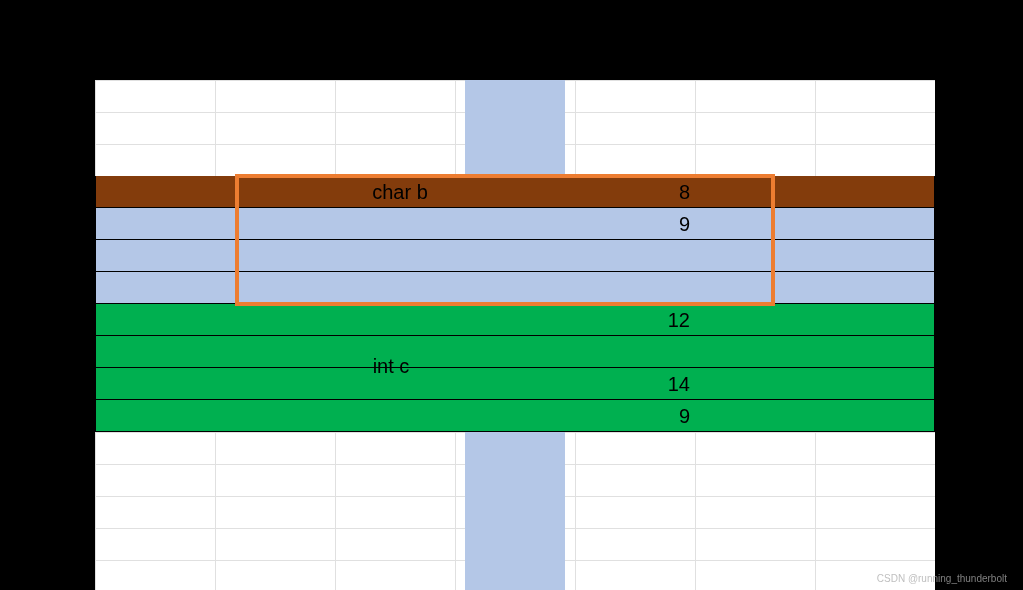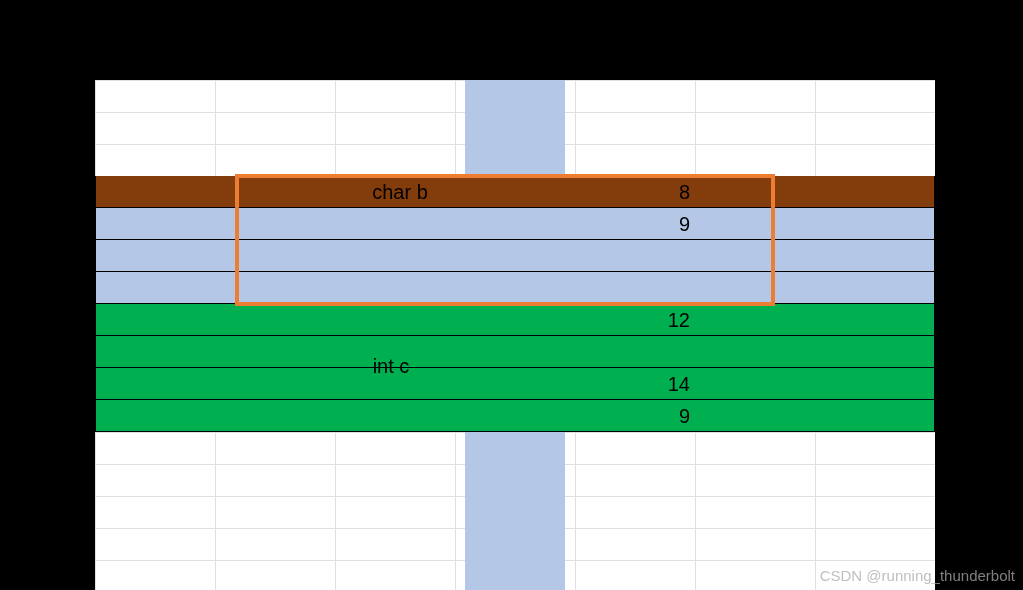--- a/index.html
+++ b/index.html
@@ -86,24 +86,24 @@
       position: absolute;
       left: 140px;
       top: 94px;
       width: 540px;
       height: 132px;
       border: 4px solid #ED7D31;
       pointer-events: none;
     }
     .watermark {
       position: absolute;
-      right: 8px;
+      right: 16px;
       bottom: 6px;
       color: #aaa;
-      font-size: 15px;
+      font-size: 10px;
       font-family: Arial, sans-serif;
       opacity: 0.75;
     }
   </style>
 </head>
 <body>
 
 <div class="grid-container">
   <div class="memory-col"></div>
 

